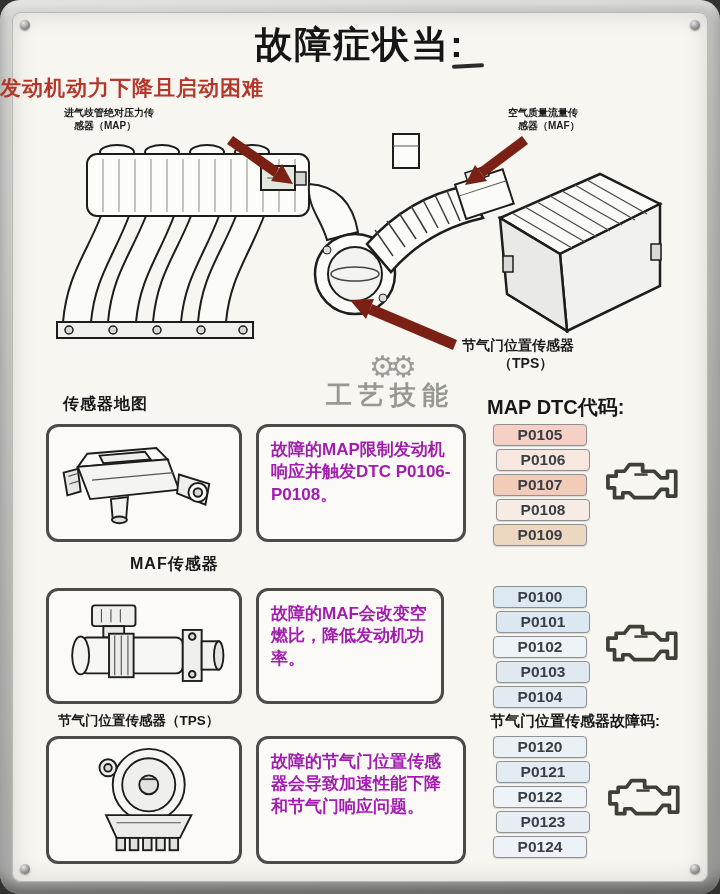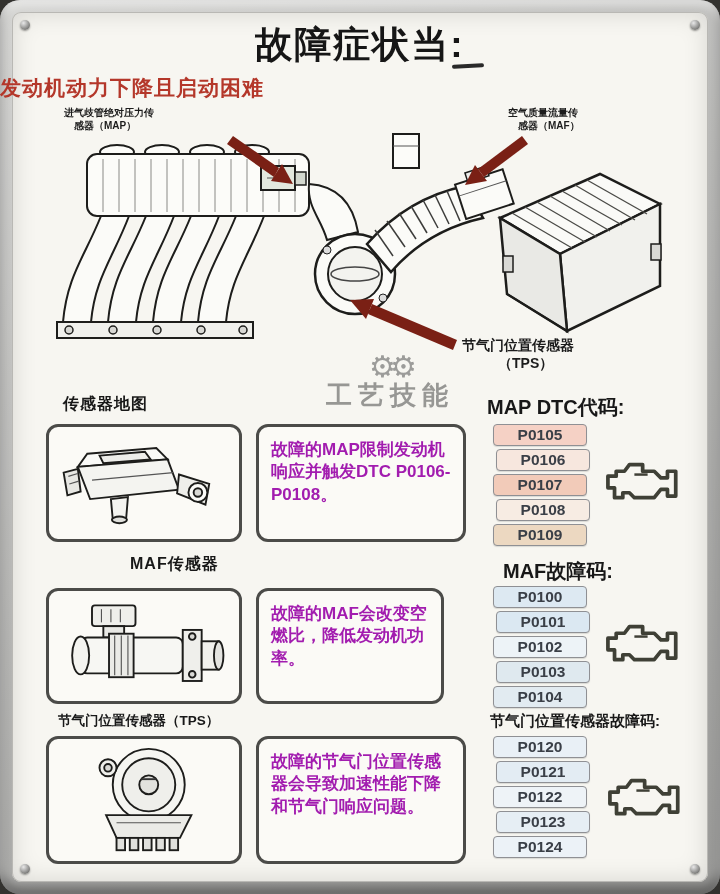--- a/index.html
+++ b/index.html
@@ -217,21 +217,20 @@
   </div>
 
   <div class="mil" style="left:598px;top:452px;">
     <svg viewBox="0 0 104 62" width="86" height="60">
       <polygon points="22,24 22,18 32,18 38,10 54,10 54,18 68,18 76,26 84,26 84,18 94,18 94,48 84,48 84,40 76,40 68,50 44,50 38,44 30,44 30,50 20,50 20,38 12,38 12,24" fill="none" stroke="#3f4036" stroke-width="4.5" stroke-linejoin="round"></polygon>
       <line x1="44" y1="22" x2="60" y2="22" stroke="#3f4036" stroke-width="3"></line>
     </svg>
   </div>
 
   <div class="sec-heading" style="left:82px;top:554px;margin-left:48px;">MAF传感器</div>
-  <div class="dtc-heading" style="left:503px;top:558px;">MAF故障码:</div>
 
   <div class="outline-box sensor-box" style="left:46px;top:588px;width:196px;height:116px;">
     <svg viewBox="0 0 190 110" width="180" height="104">
       <g stroke="#1d1d1b" stroke-width="2" fill="#f4f4f0">
         <rect x="40" y="12" width="46" height="22" rx="3" fill="#efefeb"></rect>
         <line x1="50" y1="16" x2="50" y2="30" stroke="#555" stroke-width="1.2"></line>
         <line x1="60" y1="16" x2="60" y2="30" stroke="#555" stroke-width="1.2"></line>
         <line x1="70" y1="16" x2="70" y2="30" stroke="#555" stroke-width="1.2"></line>
         <rect x="52" y="34" width="22" height="12" fill="#e8e8e4"></rect>
         <rect x="28" y="46" width="108" height="38" rx="7" fill="#f7f7f3"></rect>

